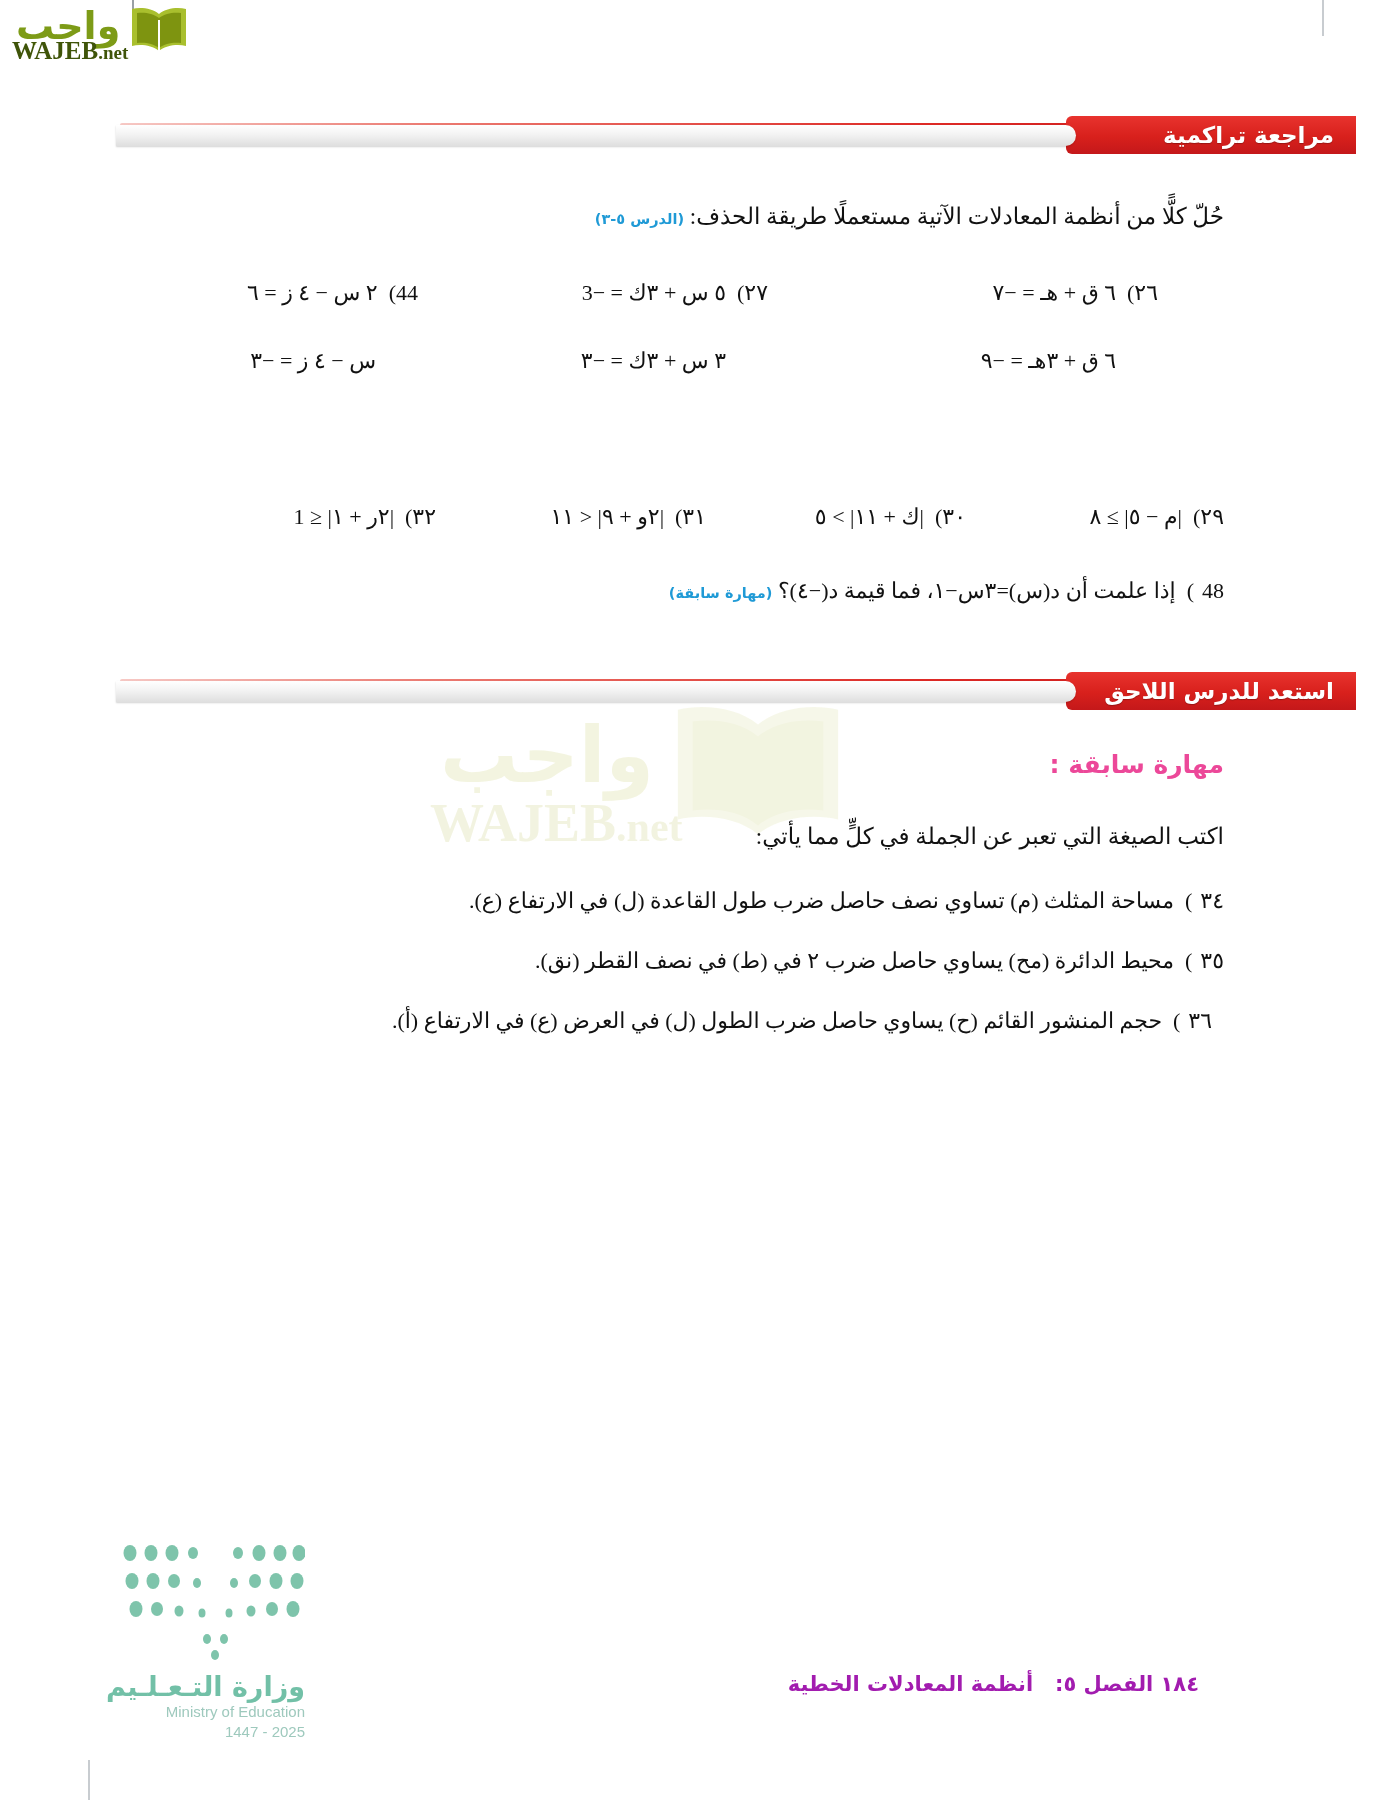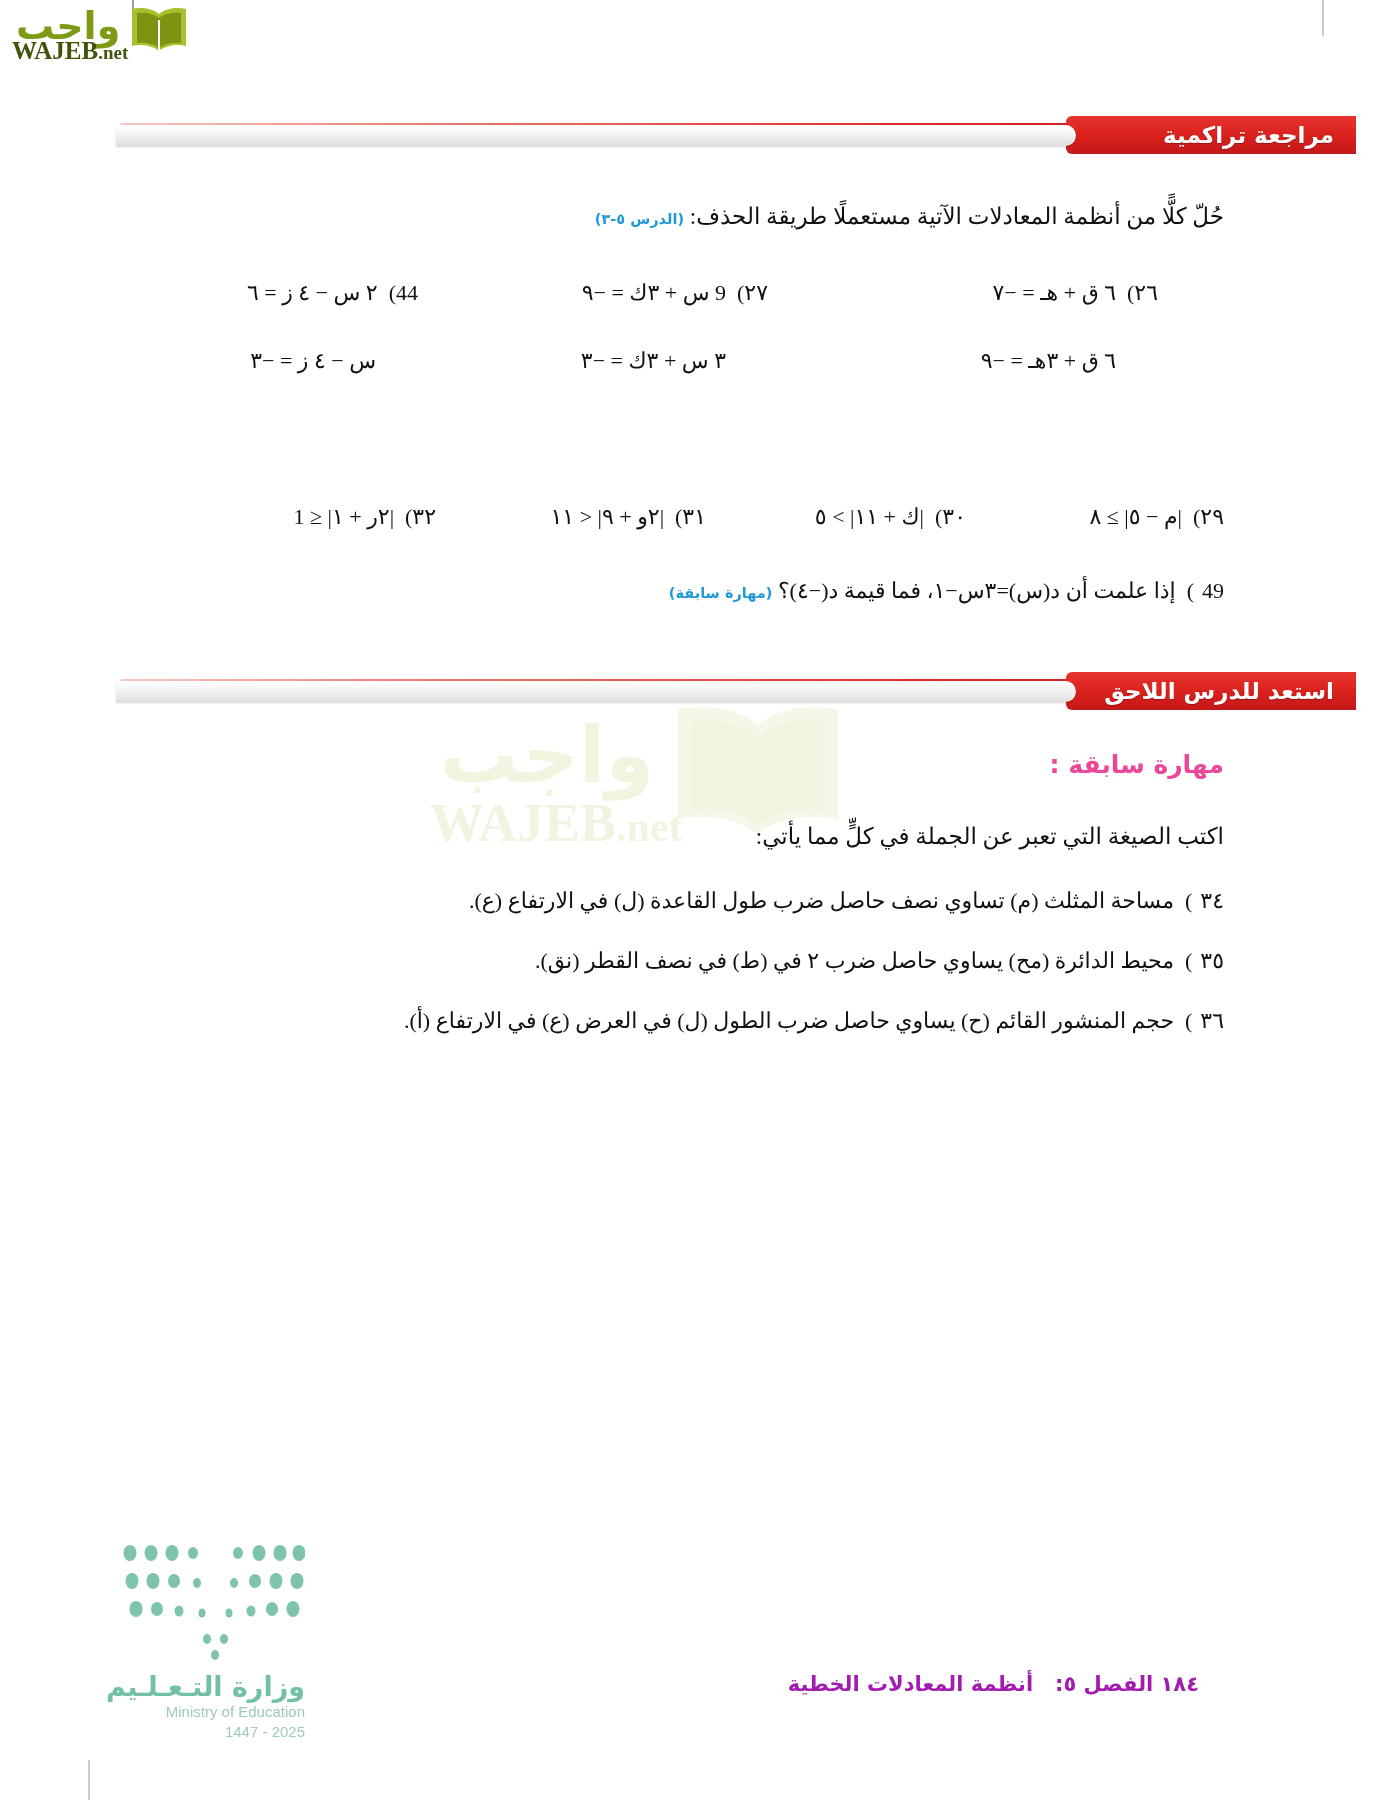--- a/index.html
+++ b/index.html
@@ -137,21 +137,21 @@
     <span class="qn">٢٦</span><span>)&nbsp;</span>
     <span>٦ ق + هـ = −٧</span>
   </div>
   <div class="q" style="right:238px;top:348px;">
     <span style="visibility:hidden">٢٦)&nbsp;</span>
     <span>٦ ق + ٣هـ = −٩</span>
   </div>
 
   <div class="q" style="right:628px;top:280px;">
     <span class="qn">٢٧</span><span>)&nbsp;</span>
-    <span>9 س + ٣ك = −٩</span>
+    <span>٥ س + ٣ك = −3</span>
   </div>
   <div class="q" style="right:628px;top:348px;">
     <span style="visibility:hidden">٢٧)&nbsp;</span>
     <span>٣ س + ٣ك = −٣</span>
   </div>
 
   <div class="q" style="right:978px;top:280px;">
     <span class="qn">44</span><span>)&nbsp;</span>
     <span>٢ س − ٤ ز = ٦</span>
   </div>
@@ -172,21 +172,21 @@
   <div class="q" style="right:690px;top:504px;">
     <span class="qn">٣١</span><span>)&nbsp;</span>
     <span>|٢و + ٩| &lt; ١١</span>
   </div>
   <div class="q" style="right:960px;top:504px;">
     <span class="qn">٣٢</span><span>)&nbsp;</span>
     <span>|٢ر + ١| ≤ 1</span>
   </div>
 
   <div class="item" style="right:172px;top:578px;">
-    <span class="num">49</span><span>)&nbsp;</span>
+    <span class="num">48</span><span>)&nbsp;</span>
     <span>إذا علمت أن د(س)=٣س−١، فما قيمة د(−٤)؟</span>
     <span class="tag">(مهارة سابقة)</span>
   </div>
 
   <div class="banner" style="left:120px;top:672px;width:1236px;">
     <div class="topline"></div>
     <div class="bar" style="width:290px;"></div>
     <div class="tail" style="right:280px;width:960px;"></div>
     <div class="label" style="right:22px;">استعد للدرس اللاحق</div>
   </div>
@@ -211,21 +211,21 @@
   </div>
 
   <div class="item" style="right:172px;top:888px;">
     <span class="num">٣٤</span><span>)&nbsp;</span>
     <span>مساحة المثلث (م) تساوي نصف حاصل ضرب طول القاعدة (ل) في الارتفاع (ع).</span>
   </div>
   <div class="item" style="right:172px;top:948px;text-align:right;">
     <span class="num">٣٥</span><span>)&nbsp;</span>
     <span>محيط الدائرة (مح) يساوي حاصل ضرب ٢ في (ط) في نصف القطر (نق).</span>
   </div>
-  <div class="item" style="right:172px;top:1008px;">
+  <div class="item" style="right:184px;top:1008px;">
     <span class="num">٣٦</span><span>)&nbsp;</span>
     <span>حجم المنشور القائم (ح) يساوي حاصل ضرب الطول (ل) في العرض (ع) في الارتفاع (أ).</span>
   </div>
 
   <div class="moe">
     <svg width="185" height="118" viewBox="0 0 185 118">
       <g fill="#7ec4ab">
         <ellipse cx="10" cy="10" rx="6.5" ry="8"></ellipse>
           <ellipse cx="31" cy="10" rx="6.5" ry="8"></ellipse>
         <ellipse cx="52" cy="10" rx="6.5" ry="8"></ellipse>

